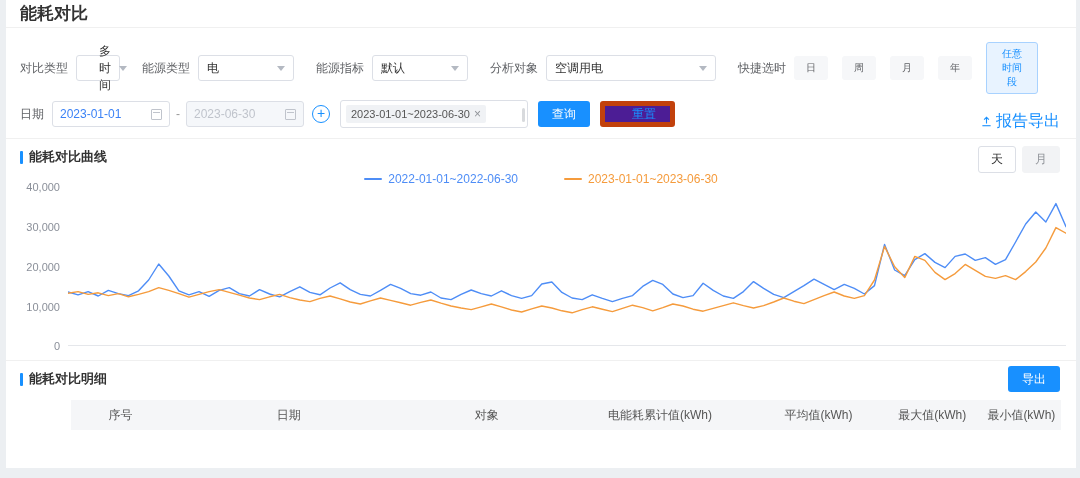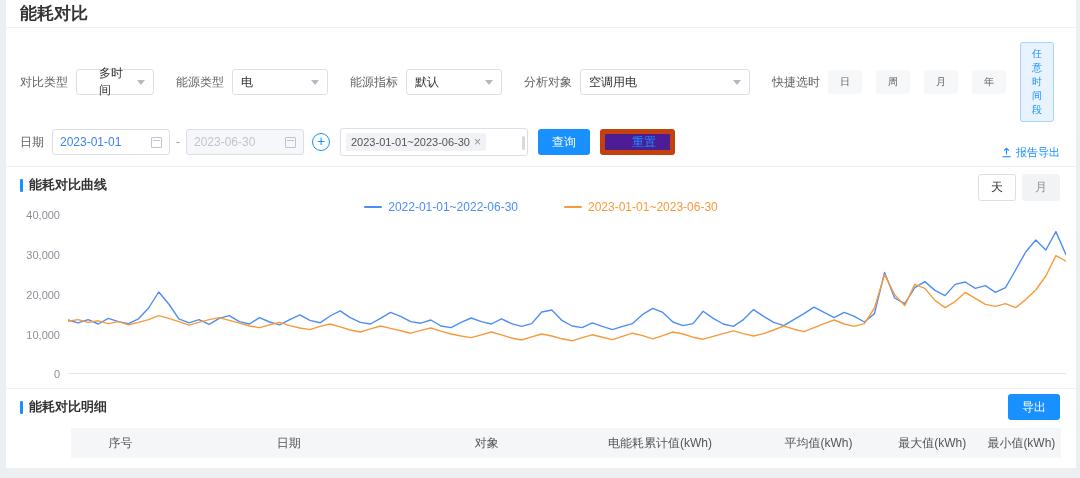--- a/index.html
+++ b/index.html
@@ -14,21 +14,21 @@
   
   .filter-area { position:relative; padding:8px 16px 10px 14px; border-bottom:1px solid #f0f0f0; }
   .filter-row { display:flex; align-items:center; margin-top:6px; }
   .fgroup { display:flex; align-items:center; margin-right:22px; }
   .flabel { font-size:12px; color:#606266; margin-right:8px; white-space:nowrap; }
   .select { display:flex; align-items:center; justify-content:space-between; height:26px;
             border:1px solid #dcdfe6; border-radius:3px; padding:0 8px; background:#fff; cursor:pointer; }
   .select .sval { font-size:12px; color:#333; }
   .chev { width:0; height:0; border-left:4px solid transparent; border-right:4px solid transparent;
           border-top:5px solid #b4b9c2; margin-left:8px; }
-  .w62 { width:78px;padding-left:22px; } .w96 { width:96px; } .w170 { width:170px; }
+  .w62 { width:44px;padding-left:22px; } .w96 { width:96px; } .w170 { width:170px; }
   .qbtn { font-size:10px; color:#606266; background:#f6f7f9; border:none; border-radius:3px;
           padding:5px 12px; margin-right:14px; cursor:pointer; }
   .qbtn.active { color:#1890ff; background:#e8f3ff; border:1px solid #a8d2ff; padding:4px 11px; margin-right:0; }
 
   .date-input { display:flex; align-items:center; justify-content:space-between; width:118px; height:26px;
                 border:1px solid #dcdfe6; border-radius:3px; padding:0 7px; font-size:12px; color:#3b82f6;
                 background:#fff; cursor:pointer; }
   .date-input.disabled { background:#f5f7fa; color:#c0c4cc; }
   .cal { display:inline-block; width:11px; height:11px; border:1px solid #c0c4cc; border-radius:1px; position:relative; }
   .cal::before { content:""; position:absolute; left:1px; right:1px; top:2px; height:1px; background:#c0c4cc; }
@@ -41,21 +41,21 @@
          padding:3px 5px; white-space:nowrap; }
   .tagx { margin-left:4px; color:#909399; cursor:pointer; font-size:12px; line-height:10px; }
   .tscroll { position:absolute; right:2px; top:7px; width:3px; height:14px; background:#d8dadd; border-radius:2px; }
 
   .btn { height:26px; font-size:12px; border-radius:3px; padding:0 14px; cursor:pointer; border:none; }
   .btn.primary { background:#1890ff; color:#fff; }
   .btn.ghost { background:#4c1d95; color:#1890ff; border:5px solid #c2410c;padding-left:27px; }
   .filter-row .btn { margin-left:10px; }
 
   .report-export { position:absolute; right:16px; bottom:6px; display:flex; align-items:center; gap:4px;
-                   color:#1890ff; font-size:11px; cursor:pointer; }
+                   color:#1890ff; font-size:16px; cursor:pointer; }
 
   
   .sec-head { display:flex; align-items:center; padding:9px 16px 4px 14px; position:relative; }
   .sec-bar { width:3px; height:13px; background:#1890ff; border-radius:1px; margin-right:6px; }
   .sec-title { font-size:13px; font-weight:bold; color:#333; }
 
   .toggle { position:absolute; right:16px; top:7px; display:flex; gap:6px; }
   .tbtn { font-size:12px; border-radius:3px; padding:4px 12px; cursor:pointer; }
   .tbtn.active { background:#fff; border:1px solid #dcdfe6; color:#333; }
   .tbtn.plain  { background:#f2f3f5; border:1px solid #f2f3f5; color:#909399; }

